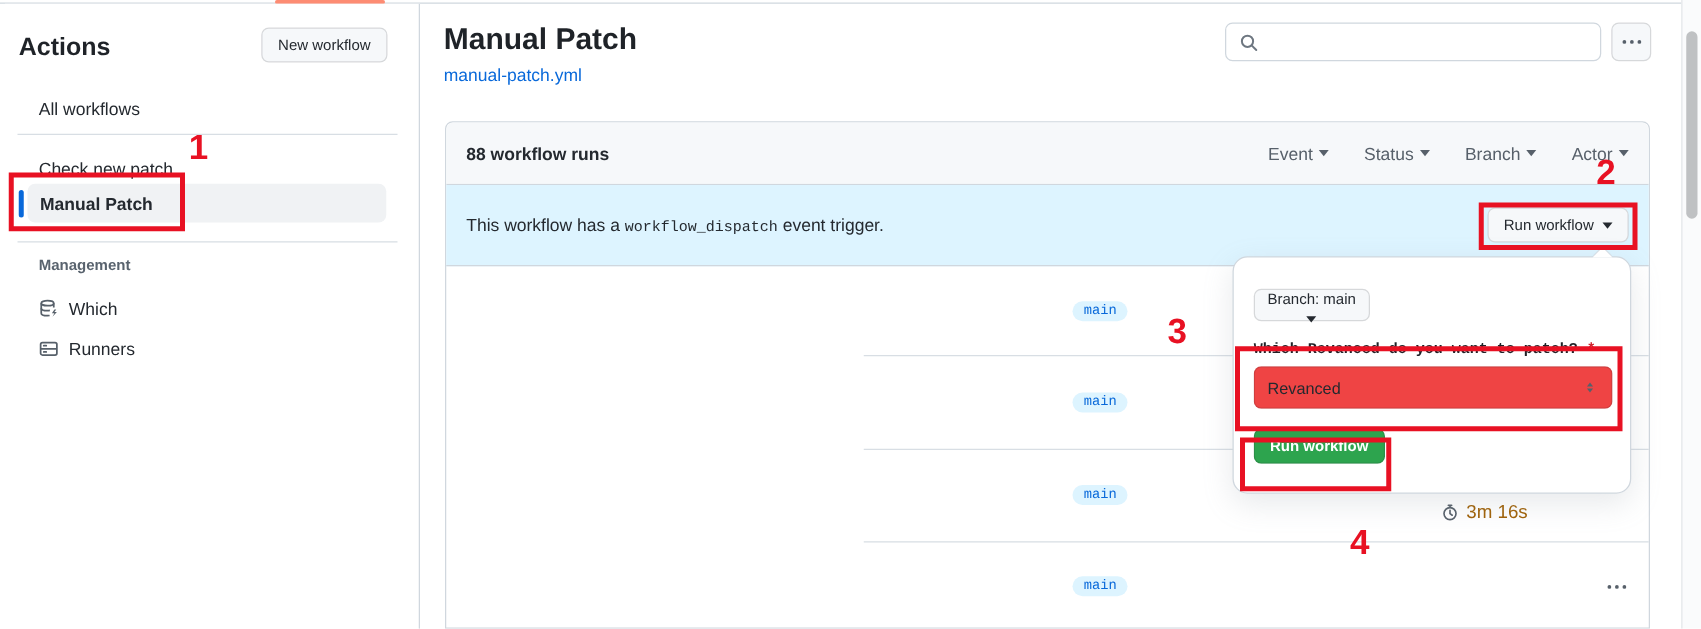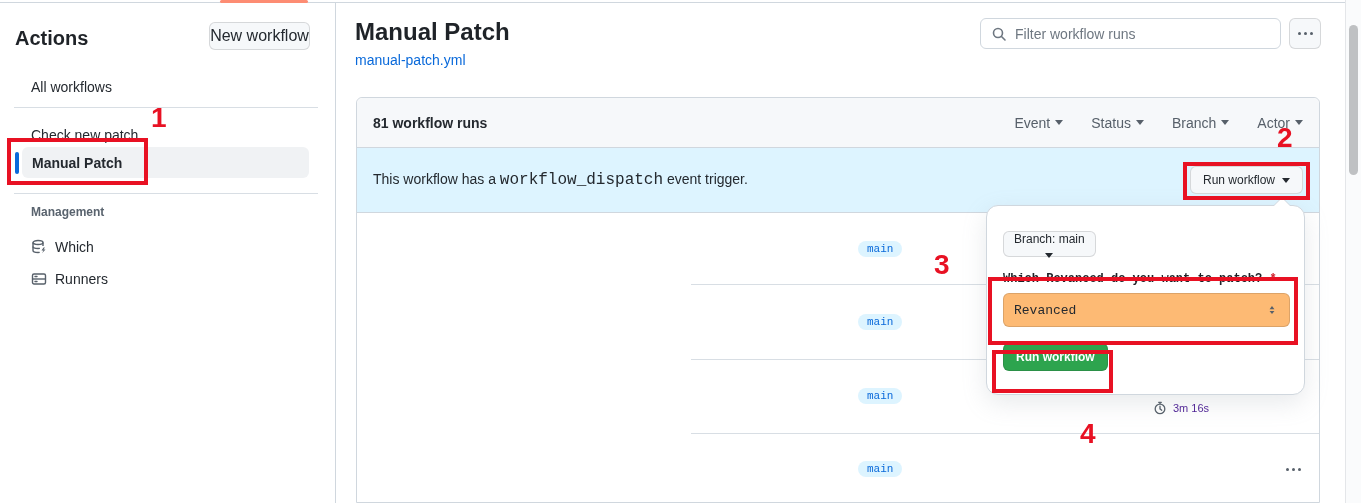--- a/index.html
+++ b/index.html
@@ -12,21 +12,21 @@
   
   .top-hairline { position:absolute; left:0; top:2px; width:1361px; height:1px; background:#d0d7de; }
   .tab-indicator { position:absolute; left:220px; top:0; width:88px; height:3px; background:#fd8c73; border-radius:2px; }
 
   
   .sidebar { position:absolute; left:4px; top:3px; width:332px; height:500px; background:#fff; border-right:1px solid #d0d7de; }
   .sidebar-title { position:absolute; left:11px; top:24px; font-size:20px; font-weight:700; color:#1f2328; }
   .new-workflow-btn {
     position:absolute; left:205px; top:19px; width:101px; height:28px;
     background:#f6f8fa; border:1px solid rgba(31,35,40,0.15); border-radius:6px;
-    font-family:inherit; font-size:16px; color:#24292f; cursor:pointer;
+    font-family:inherit; font-size:12px; color:#24292f; cursor:pointer;
   }
   .side-item { position:absolute; left:27px; font-size:14px; color:#24292f; cursor:pointer; white-space:nowrap; }
   .side-divider { position:absolute; left:10px; width:304px; height:1px; background:#d8dee4; }
   .side-selected-bg { position:absolute; left:18px; top:144px; width:287px; height:31px; background:#f0f2f4; border-radius:6px; }
   .side-selected-bar { position:absolute; left:11px; top:149px; width:4px; height:22px; background:#0969da; border-radius:2px; }
   .side-selected-label { position:absolute; left:28px; top:152px; font-weight:700; font-size:14px; color:#24292f; cursor:pointer; }
   .side-section-label { position:absolute; left:27px; top:202px; font-size:12px; font-weight:600; color:#59636e; }
   .side-mgmt-item { position:absolute; left:27px; display:flex; align-items:center; gap:8px; cursor:pointer; }
   .side-mgmt-item svg { flex:0 0 auto; }
 
@@ -59,38 +59,38 @@
   .runs-count { font-size:14px; font-weight:700; color:#24292f; }
   .runs-filters { margin-left:auto; display:flex; gap:28px; }
   .filter-dd { display:flex; align-items:center; gap:5px; font-size:14px; color:#57606a; cursor:pointer;text-align:right; }
   .caret-down { display:inline-block; width:0; height:0; border-left:4px solid transparent; border-right:4px solid transparent; border-top:5px solid #57606a; }
 
   .banner {
     height:65px; background:#ddf4ff; border-bottom:1px solid #d0d7de;
     display:flex; align-items:center; padding:0 16px;
   }
   .banner-text { font-size:14px; color:#24292f; }
-  .banner-code { font-family:"Liberation Mono","DejaVu Sans Mono",monospace; font-size:16px; color:#24292f; }
+  .banner-code { font-family:"Liberation Mono","DejaVu Sans Mono",monospace; font-size:12px; color:#24292f; }
   .banner-run-btn {
     margin-left:auto; height:28px; padding:0 12px; background:#f6f8fa;
     border:1px solid rgba(31,35,40,0.15); border-radius:6px;
     display:flex; align-items:center; gap:7px; font-size:12px; font-weight:500; color:#24292f; cursor:pointer;
     font-family:inherit;
   }
   .banner-run-btn .caret-down { border-top-color:#24292f; }
 
   .run-row { position:relative; }
   .run-row.divided::before { content:""; position:absolute; left:334px; right:0; top:0; height:1px; background:#d8dee4; }
   .branch-badge {
     position:absolute; left:501px; top:50%; transform:translateY(-50%);
     background:#ddf4ff; color:#0969da; font-family:"Liberation Mono","DejaVu Sans Mono",monospace;
     font-size:11px; padding:2px 9px; border-radius:2em; cursor:pointer;
   }
   .row-meta { position:absolute; left:796px; display:flex; flex-direction:column; gap:4px; }
-  .meta-line { display:flex; align-items:center; gap:6px; font-size:11px; color:#4c1d95; white-space:nowrap; }
+  .meta-line { display:flex; align-items:center; gap:6px; font-size:15px; color:#a16207; white-space:nowrap; }
   .row-kebab { position:absolute; left:922px; width:28px; height:20px; display:flex; align-items:center; justify-content:center; gap:3px; cursor:pointer; background:none; border:none; }
 
   
   .popover {
     position:absolute; left:986px; top:205px; width:319px; height:190px;
     background:#fff; border:1px solid #d0d7de; border-radius:12px;
     box-shadow:0 8px 24px rgba(140,149,159,0.2); z-index:10; padding:15px 16px;
   }
   .popover-caret { position:absolute; top:-8px; right:14px; width:0; height:0;
     border-left:8px solid transparent; border-right:8px solid transparent; border-bottom:8px solid #fff;
@@ -103,23 +103,23 @@
     font-family:inherit;
     flex-direction:column;
   }
   .branch-select-btn .caret-down { border-top-color:#24292f; }
   .input-label {
     margin-top:15px; font-family:"Liberation Mono","DejaVu Sans Mono",monospace;
     font-size:12px; font-weight:700; color:#1f2328; white-space:nowrap;
   }
   .required-marker { color:#cf222e; font-weight:700; }
   .value-select {
-    margin-top:7px; width:287px; height:29px; background:#fdba74;
-    border:1px solid rgba(31,35,40,0.15); border-radius:6px;
-    display:flex; align-items:center; padding:16px 10px; font-size:13px; color:#24292f; cursor:pointer;font-family:Liberation Mono, monospace;
+    margin-top:7px; width:287px; height:29px; background:#ef4444;
+    border:1px solid rgba(31,35,40,0.15); border-radius:6px;
+    display:flex; align-items:center; padding:16px 10px; font-size:13px; color:#24292f; cursor:pointer;
   }
   .value-select svg { margin-left:auto; }
   .green-run-btn {
     margin-top:16px; height:28px; padding:0 12px; background:#2da44e;
     border:1px solid rgba(31,35,40,0.15); border-radius:6px;
     color:#fff; font-size:12px; font-weight:600; cursor:pointer; font-family:inherit;
   }
 
   
   .anno-box { position:absolute; border:4px solid #e81123; z-index:30; pointer-events:none; }
@@ -171,32 +171,31 @@
 </nav>
 
 <h1 class="page-title">Manual Patch</h1>
 <a class="page-subtitle">manual-patch.yml</a>
 
 <div class="filter-box">
   <svg width="16" height="16" viewBox="0 0 16 16" fill="none" stroke="#6e7781" stroke-width="1.6">
     <circle cx="7" cy="7" r="4.5"></circle>
     <path d="M10.5 10.5 14 14" stroke-linecap="round"></path>
   </svg>
-  <input class="filter-input" type="text" placeholder="Filter workflow runs" style="">
 </div>
 
 <button class="kebab-btn">
   <span class="dot"></span>
   <span class="dot"></span>
   <span class="dot"></span>
 </button>
 
 <section class="runs-box">
   <div class="runs-header">
-    <span class="runs-count">81 workflow runs</span>
+    <span class="runs-count">88 workflow runs</span>
     <div class="runs-filters">
       <span class="filter-dd">
         <span>Event</span>
           <i class="caret-down"></i>
       </span>
       <span class="filter-dd">
         <span>Status</span>
           <i class="caret-down"></i>
       </span>
       <span class="filter-dd">

